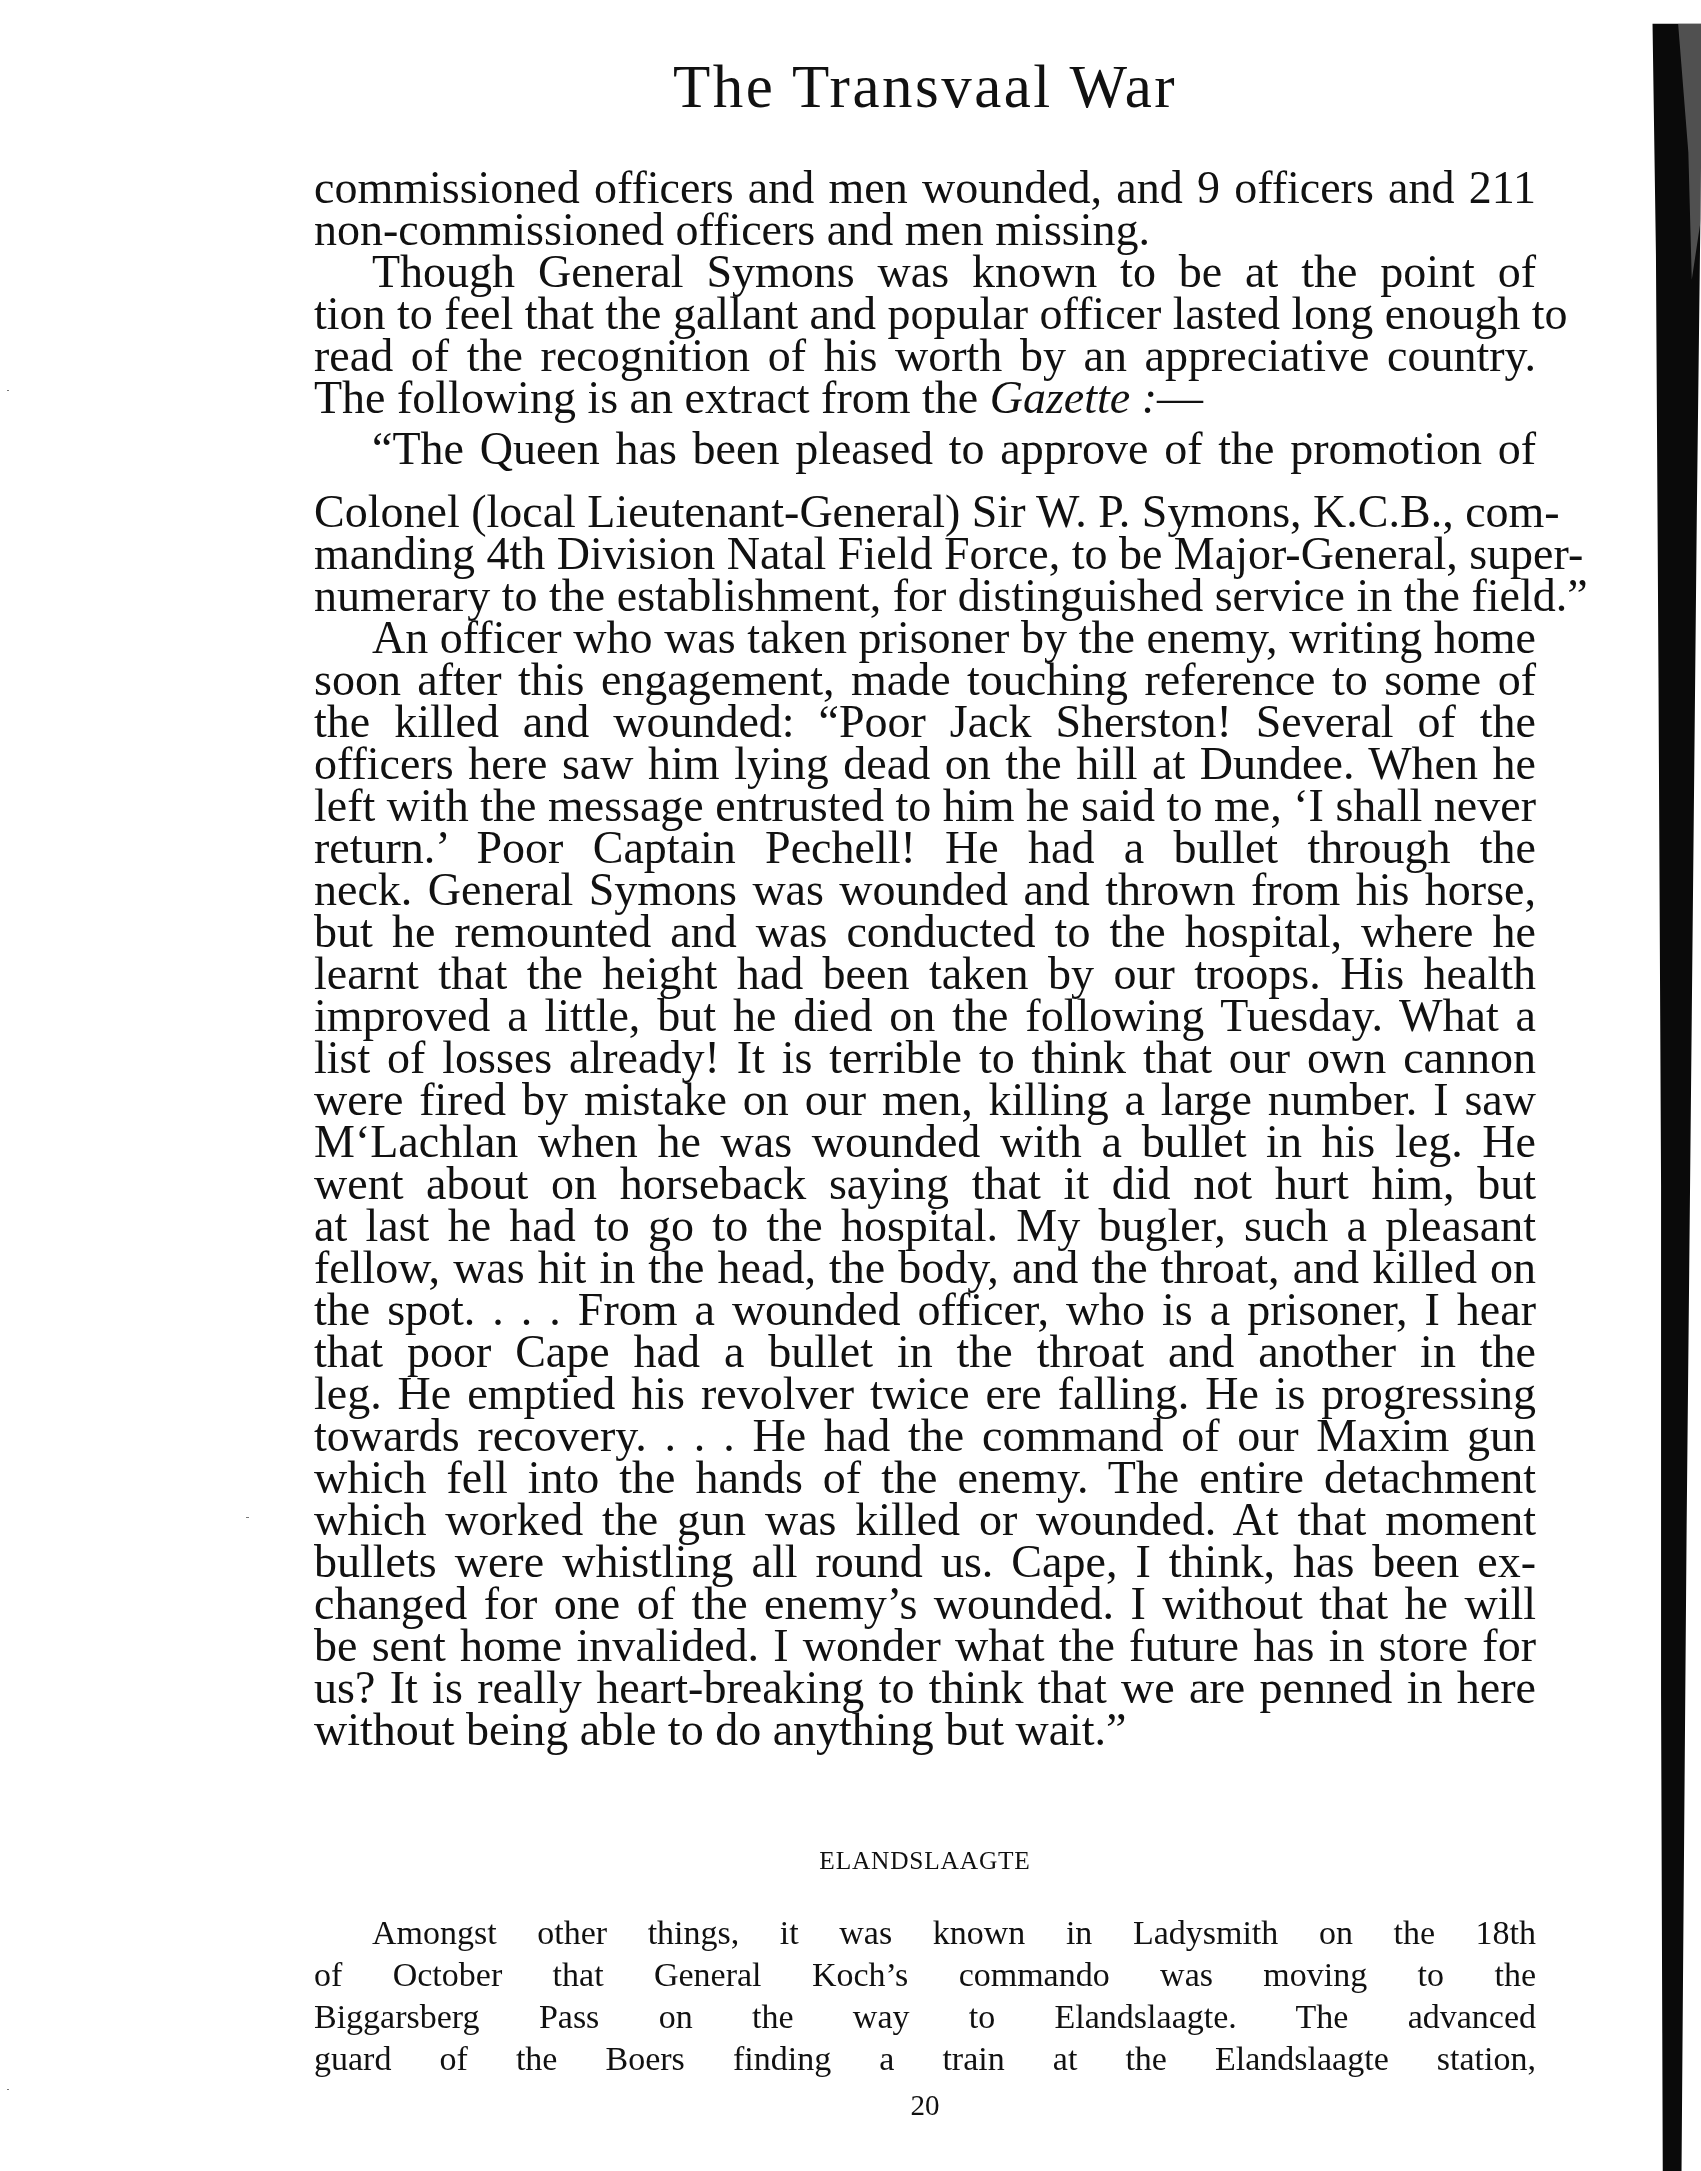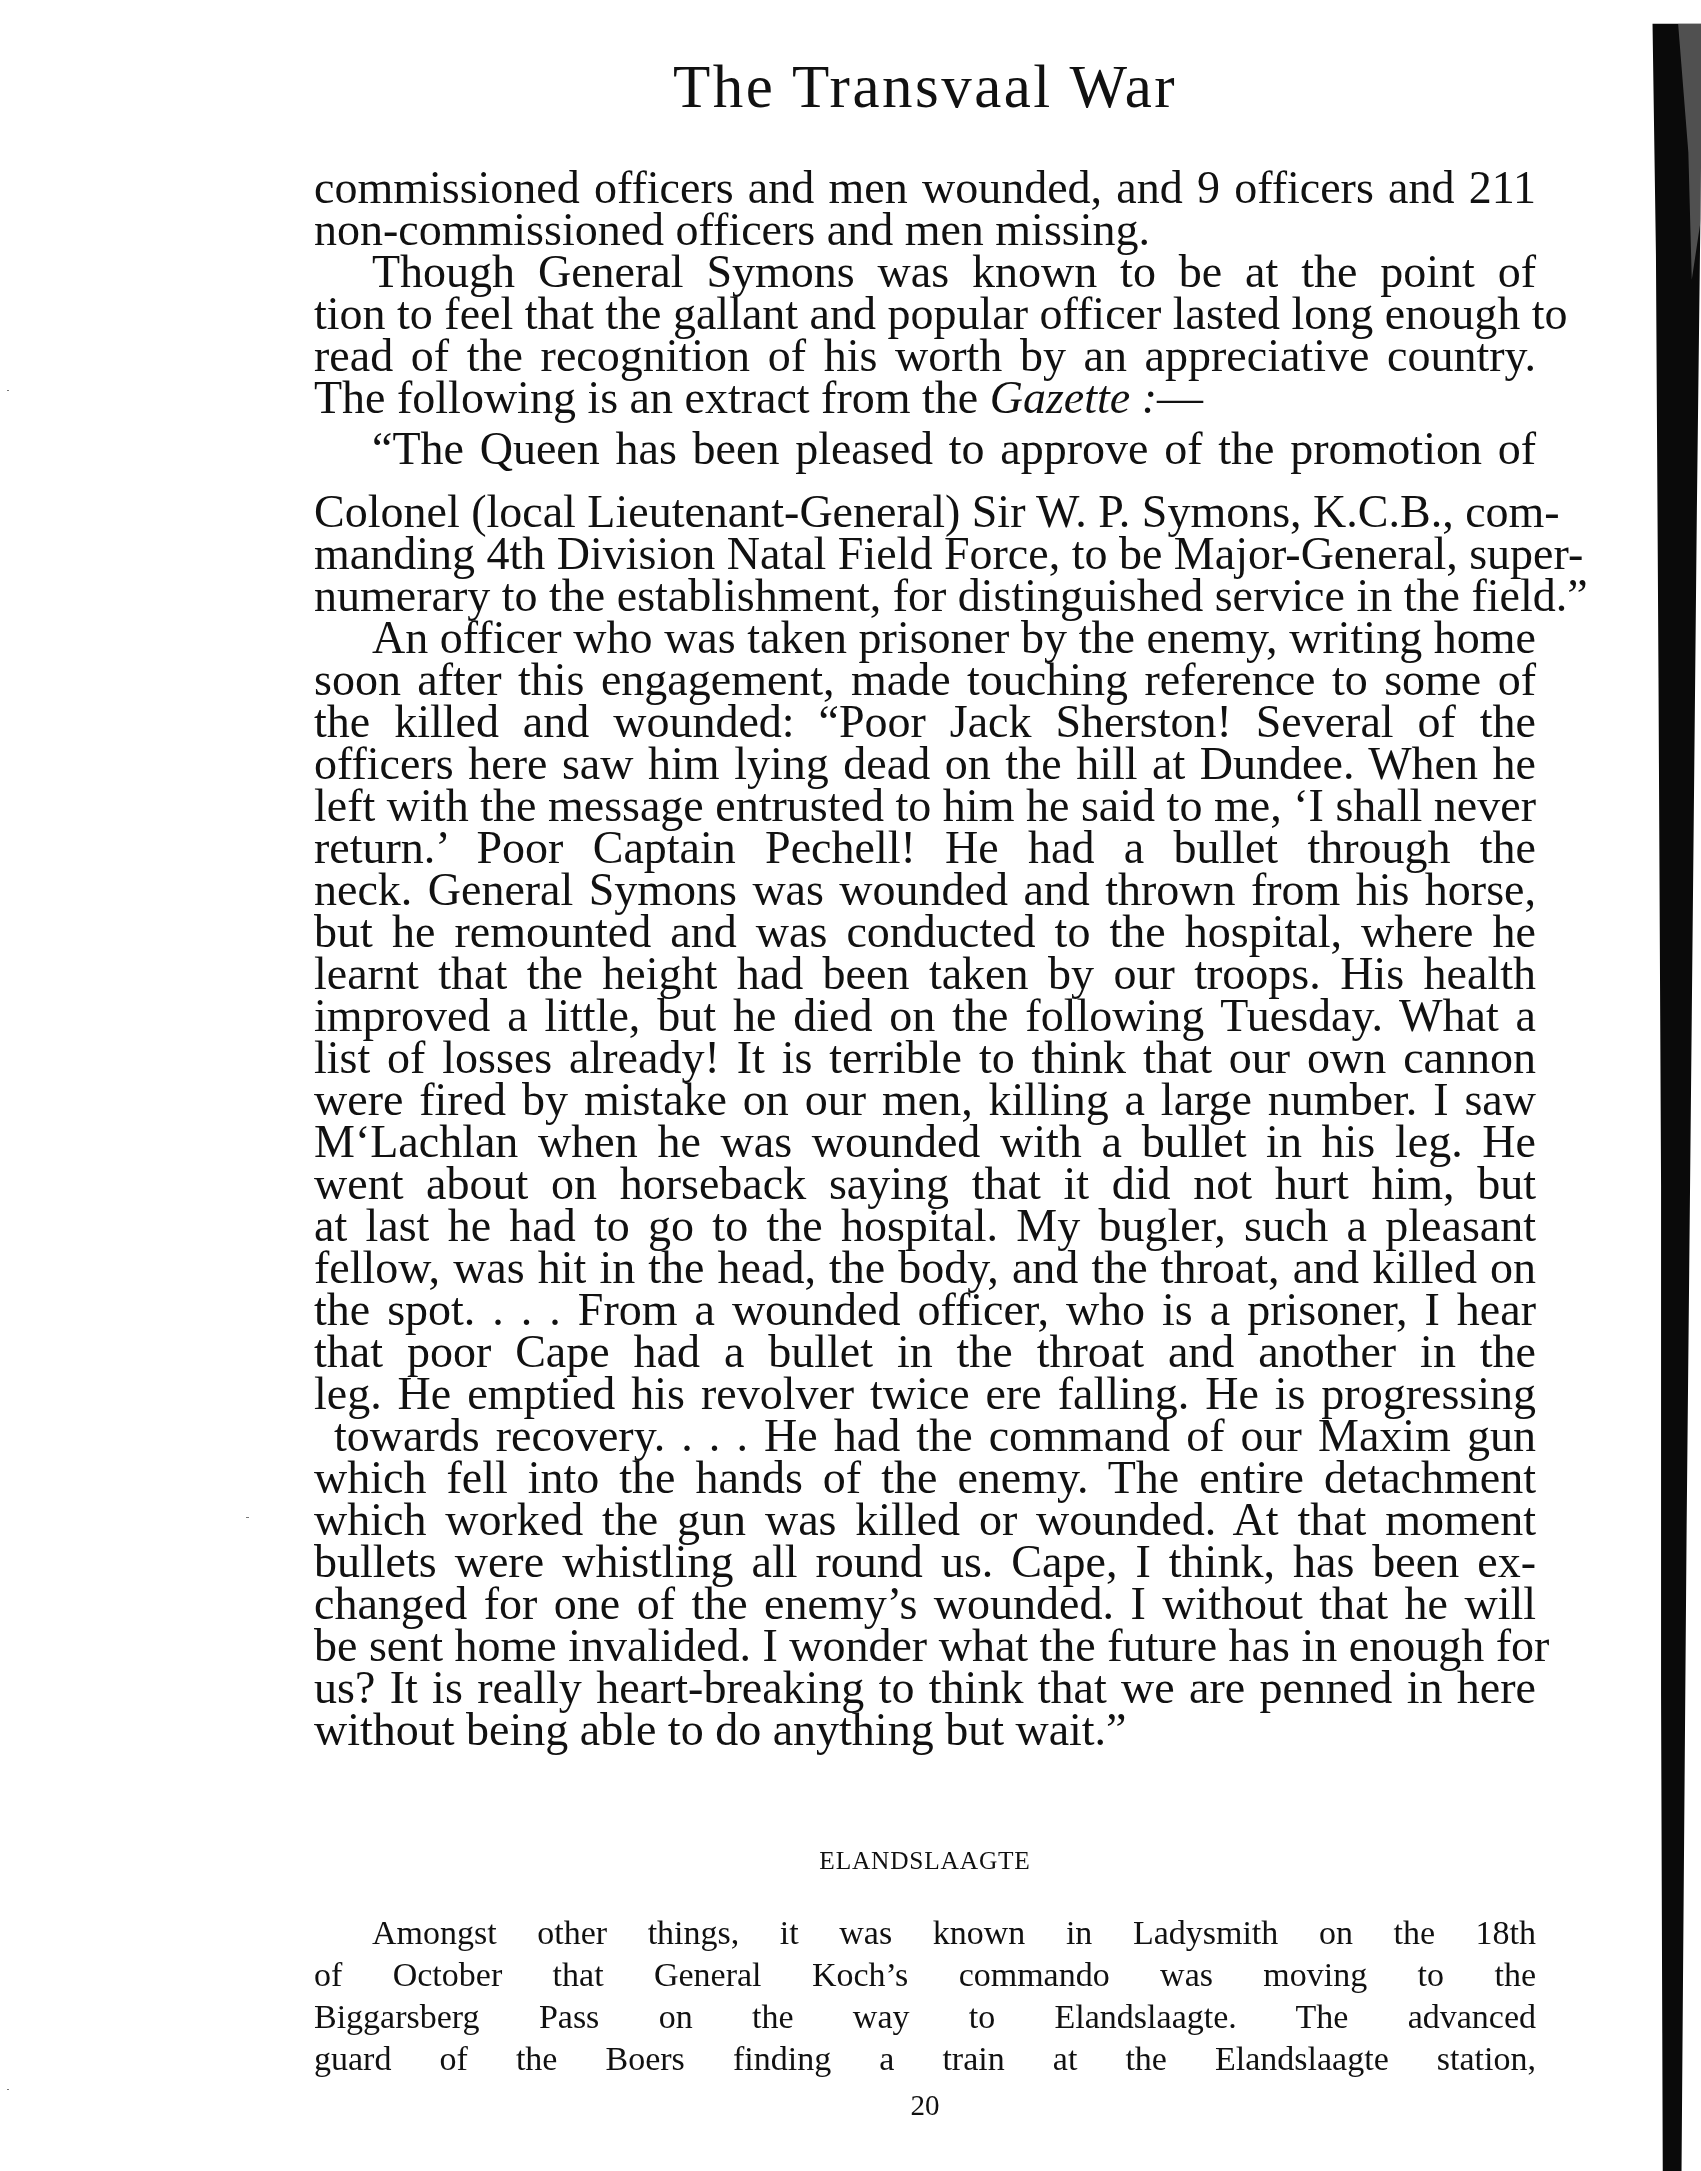--- a/index.html
+++ b/index.html
@@ -57,26 +57,26 @@
       <div class="line" style="white-space: nowrap;">improved a little, but he died on the following Tuesday. What a</div>
       <div class="line" style="white-space: nowrap;">list of losses already! It is terrible to think that our own cannon</div>
       <div class="line" style="white-space: nowrap;">were fired by mistake on our men, killing a large number. I saw</div>
       <div class="line" style="white-space: nowrap;">M‘Lachlan when he was wounded with a bullet in his leg. He</div>
       <div class="line" style="white-space: nowrap;">went about on horseback saying that it did not hurt him, but</div>
       <div class="line" style="white-space: nowrap;">at last he had to go to the hospital. My bugler, such a pleasant</div>
       <div class="line" style="white-space: nowrap;">fellow, was hit in the head, the body, and the throat, and killed on</div>
       <div class="line" style="white-space: nowrap;">the spot. . . . From a wounded officer, who is a prisoner, I hear</div>
       <div class="line" style="white-space: nowrap;">that poor Cape had a bullet in the throat and another in the</div>
       <div class="line" style="white-space: nowrap;">leg. He emptied his revolver twice ere falling. He is progressing</div>
-      <div class="line" style="white-space: nowrap; margin-left: 20px;">towards recovery. . . . He had the command of our Maxim gun</div>
+      <div class="line" style="white-space: nowrap;">towards recovery. . . . He had the command of our Maxim gun</div>
       <div class="line" style="white-space: nowrap;">which fell into the hands of the enemy. The entire detachment</div>
       <div class="line" style="white-space: nowrap;">which worked the gun was killed or wounded. At that moment</div>
       <div class="line" style="white-space: nowrap;">bullets were whistling all round us. Cape, I think, has been ex-</div>
       <div class="line" style="white-space: nowrap;">changed for one of the enemy’s wounded. I without that he will</div>
-      <div class="line" style="white-space: nowrap;">be sent home invalided. I wonder what the future has in enough for</div>
+      <div class="line" style="white-space: nowrap;">be sent home invalided. I wonder what the future has in store for</div>
       <div class="line" style="white-space: nowrap;">us? It is really heart-breaking to think that we are penned in here</div>
       <div class="line last">without being able to do anything but wait.”</div>
     </div>
   </div>
 
   <div class="section-heading">ELANDSLAAGTE</div>
 
   <div class="body2">
     <div>
       <div class="line indent" style="white-space: nowrap;">Amongst other things, it was known in Ladysmith on the 18th</div>

